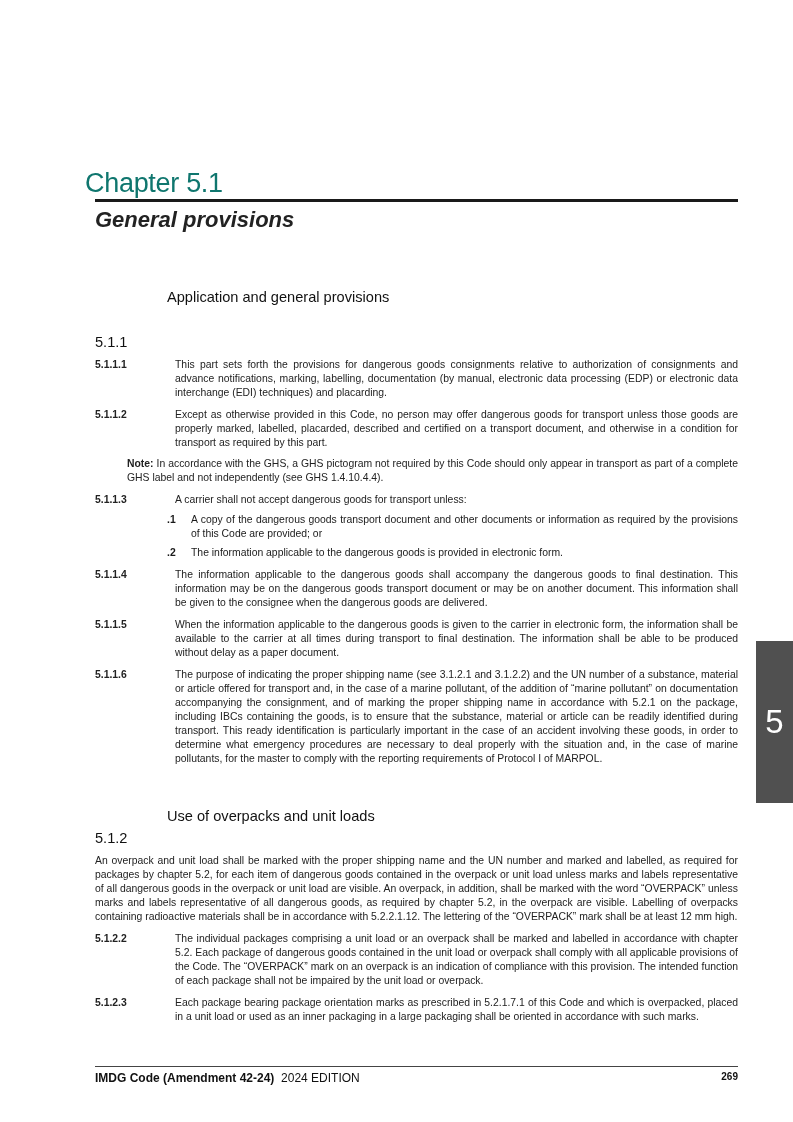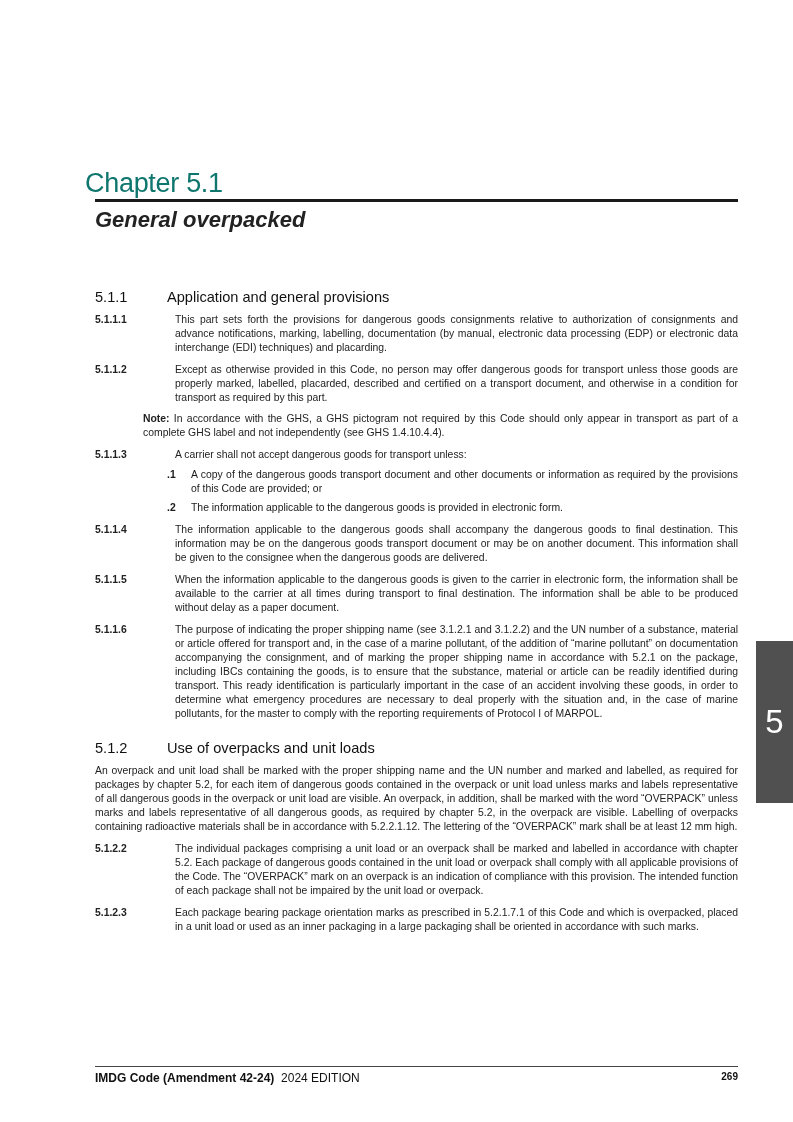--- a/index.html
+++ b/index.html
@@ -4,46 +4,46 @@
 <style>
   html, body { margin: 0; padding: 0; background: #ffffff; }
   body { width: 793px; height: 1122px; position: relative; overflow: hidden;
          font-family: "Liberation Sans", sans-serif; color: #1a1a1a; }
   .chapter-title { position: absolute; left: 79px; top: 162px; font-size: 27px; font-weight: normal; letter-spacing: -0.3px; margin: 6px; color: #0f766e; }
   .chapter-rule { position: absolute; left: 95px; top: 199px; width: 643px; height: 3px; background: #1a1a1a; }
   .chapter-subtitle { position: absolute; left: 95px; top: 207px; font-size: 22px; font-style: italic; margin: 0; color: #222; }
 
   .content { position: absolute; left: 95px; top: 289px; width: 643px; }
   .sec-head { display: flex; font-size: 14.6px; margin: 0 0 8px 0; color: #111; }
-  .sec-head .num { width: 72px; flex: none; }
+  .sec-head .num { width: 72px; flex: none; margin-top: 45px; }
   .para { display: flex; font-size: 10.4px; line-height: 14px; margin-bottom: 8px; gap: 8px; }
   .para .num { width: 72px; flex: none; font-weight: bold; color: #222; }
   .para .body { flex: 1; text-align: justify; color: #222; }
-  .note { margin-left: 48px; font-size: 10.4px; line-height: 14px; text-align: justify; margin-bottom: 8px; margin-top: -1px; color: #222; }
+  .note { margin-left: 32px; font-size: 10.4px; line-height: 14px; text-align: justify; margin-bottom: 8px; margin-top: -1px; color: #222; }
   .note b { font-weight: bold; }
   .sublist { margin-left: 72px; margin-top: -2px; margin-bottom: 8px; }
   .subitem { display: flex; font-size: 10.4px; line-height: 14px; margin-bottom: 5px; }
   .subitem .snum { width: 24px; flex: none; font-weight: bold; }
   .subitem .sbody { flex: 1; text-align: justify; }
   .sec-head.second { margin-top: 19px; align-items: center; }
 
   .side-tab { position: absolute; left: 756px; top: 641px; width: 37px; height: 162px; background: #505050; display: flex; align-items: center; justify-content: center; }
   .side-tab span { color: #ffffff; font-size: 33px; }
 
   .footer-rule { position: absolute; left: 95px; top: 1066px; width: 643px; height: 1px; background: #444; }
   .footer-left { position: absolute; left: 95px; top: 1071px; font-size: 12px; color: #111; }
   .footer-left .title { font-weight: bold; }
   .footer-right { position: absolute; right: 55px; top: 1071px; font-size: 10px; font-weight: bold; color: #111; }
 </style>
 </head>
 <body>
 
 <h1 class="chapter-title">Chapter 5.1</h1>
 <div class="chapter-rule"></div>
-<h2 class="chapter-subtitle">General overpacked</h2>
+<h2 class="chapter-subtitle">General provisions</h2>
 
 <div class="content">
 
   <div class="sec-head">
     <span class="num">5.1.1</span>
     <span>Application and general provisions</span>
   </div>
 
   <div class="para">
     <span class="num">5.1.1.1</span>

